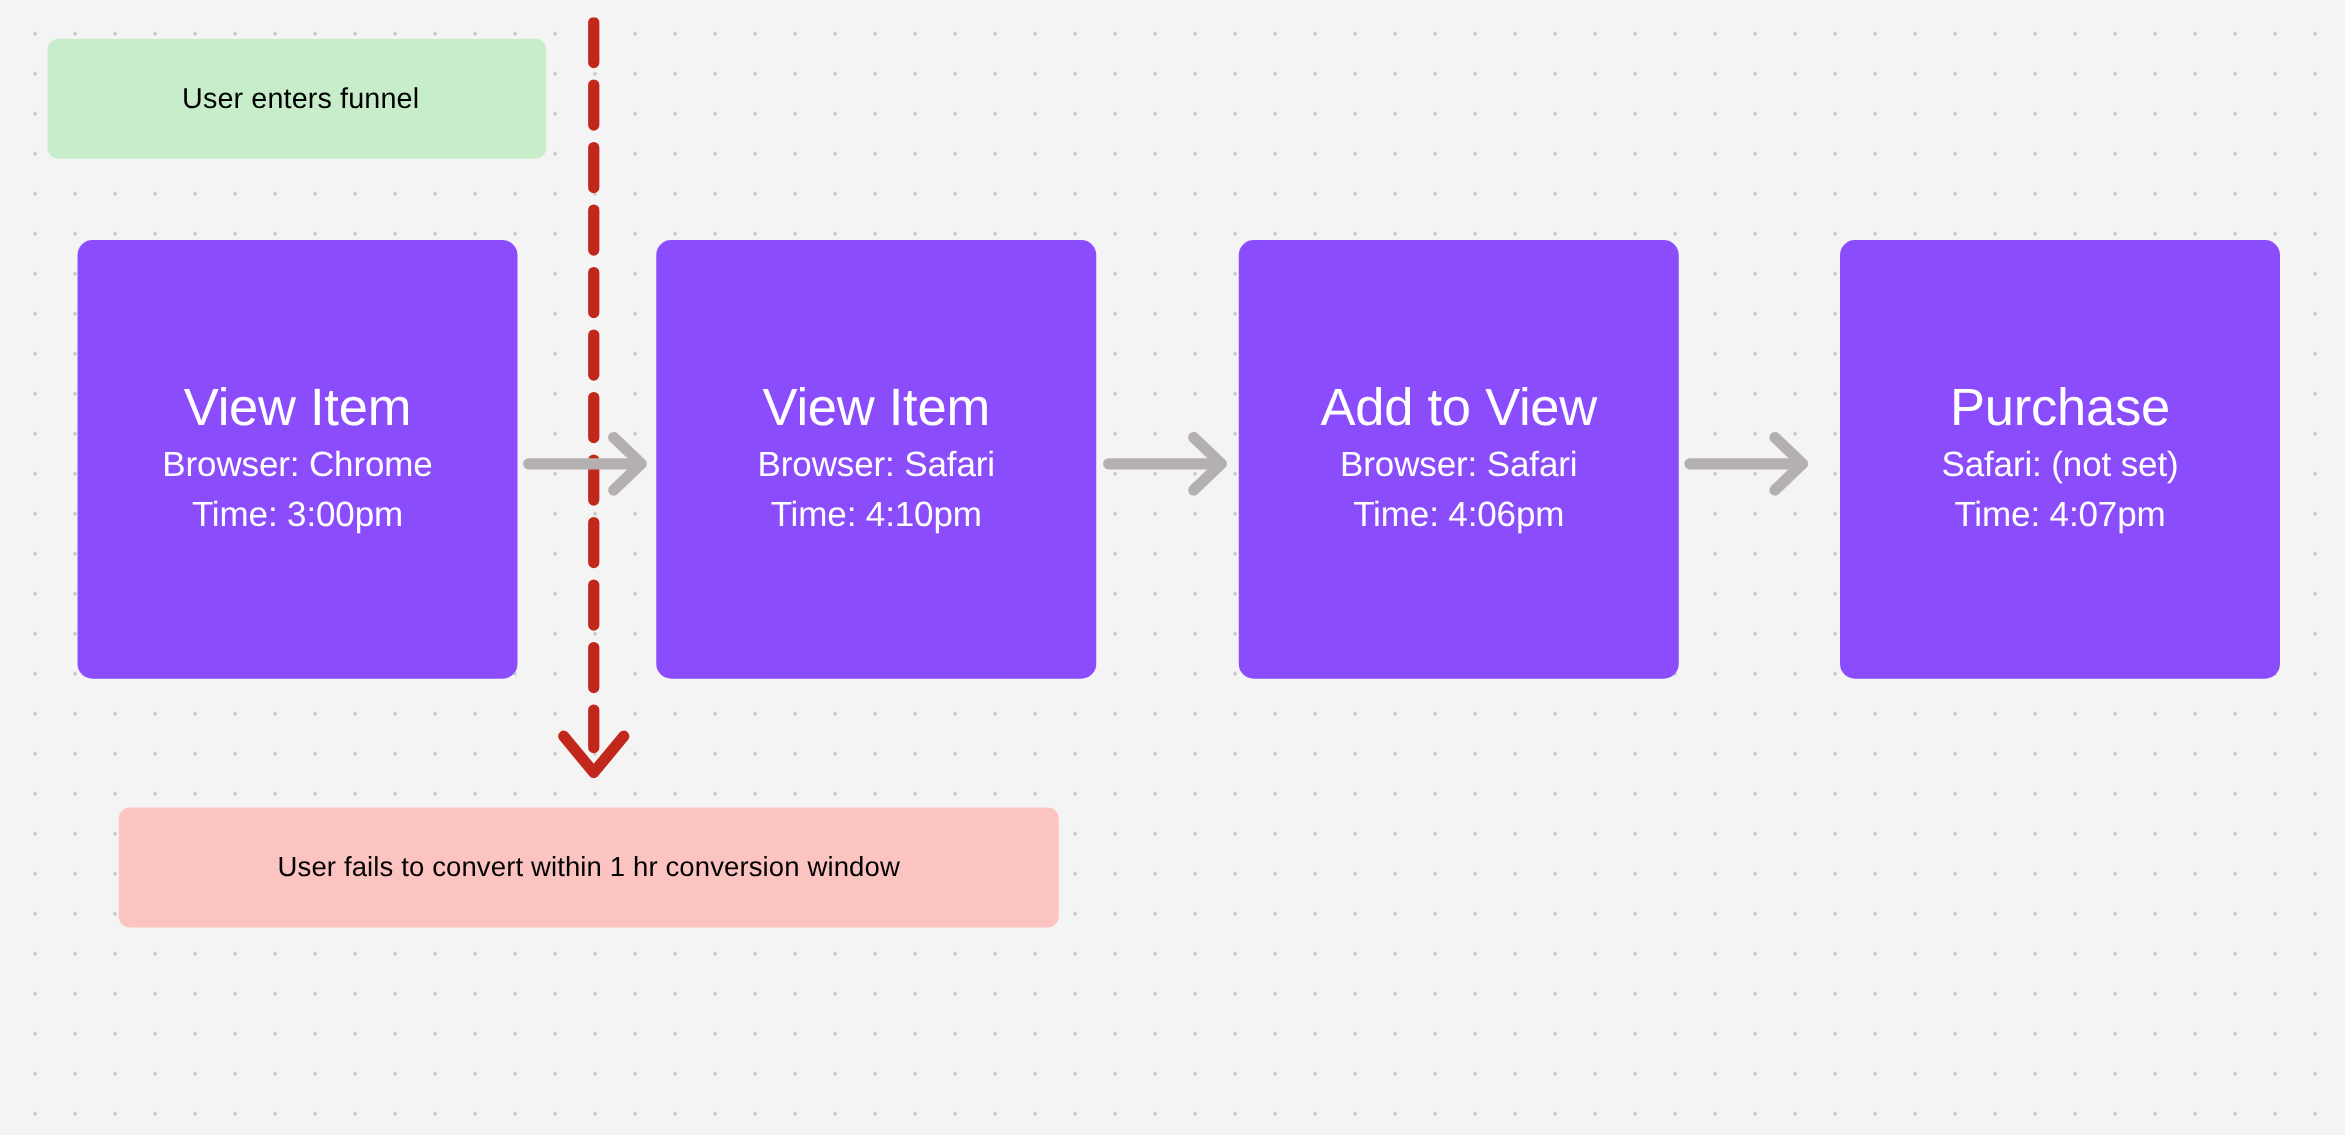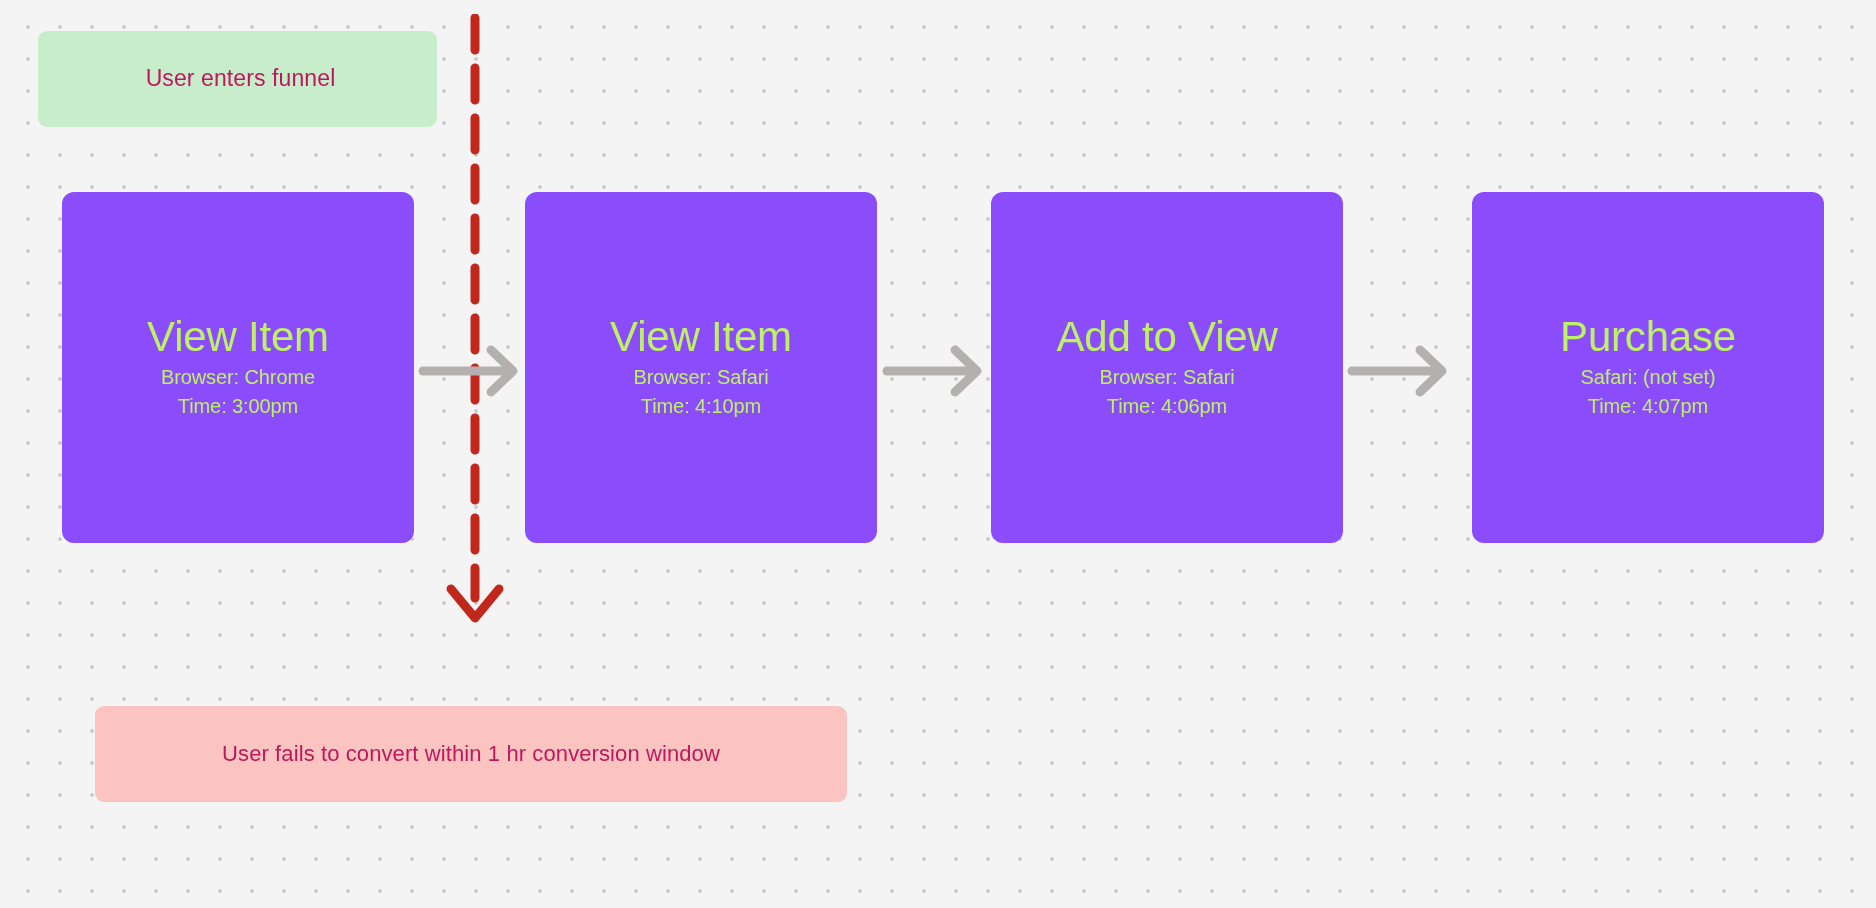--- a/index.html
+++ b/index.html
@@ -26,67 +26,67 @@
   }
 
   
   .pill {
     position: absolute;
     display: flex;
     align-items: center;
     justify-content: center;
     border-radius: 9px;
     box-sizing: border-box;
-    color: #be185d;
+    color: #000000;
     font-size: 23px;
     line-height: 1.2;
     letter-spacing: 0.1px;
     white-space: nowrap;
   }
   .pill-enter {
     left: 38px;
     top: 31px;
     width: 399px;
     height: 96px;
     background: #c8edcb;
   }
   .pill-enter .pill-text { padding-left: 6px; }
   .pill-fail {
     left: 95px;
-    top: 706px;
+    top: 646px;
     width: 752px;
     height: 96px;
     background: #fcc4c1;
   }
   .pill-fail .pill-text { font-size: 22px; }
 
   
   .card {
     position: absolute;
     top: 192px;
     width: 352px;
     height: 351px;
     background: #8b4dfc;
     border-radius: 12px;
     display: flex;
     flex-direction: column;
     align-items: center;
     justify-content: center;
     box-sizing: border-box;
-    color: #bef264;
+    color: #ffffff;
   }
   .card-title {
     font-size: 42px;
     line-height: 1.05;
     font-weight: 400;
     letter-spacing: -0.2px;
     margin-bottom: 4px;
   }
   .card-line {
-    font-size: 20px;
+    font-size: 28px;
     line-height: 1.42;
     font-weight: 400;
     letter-spacing: -0.1px;
   }
   #card-0 { left: 62px;   }
   #card-1 { left: 525px;  }
   #card-2 { left: 991px;  }
   #card-3 { left: 1472px; }
 
   

